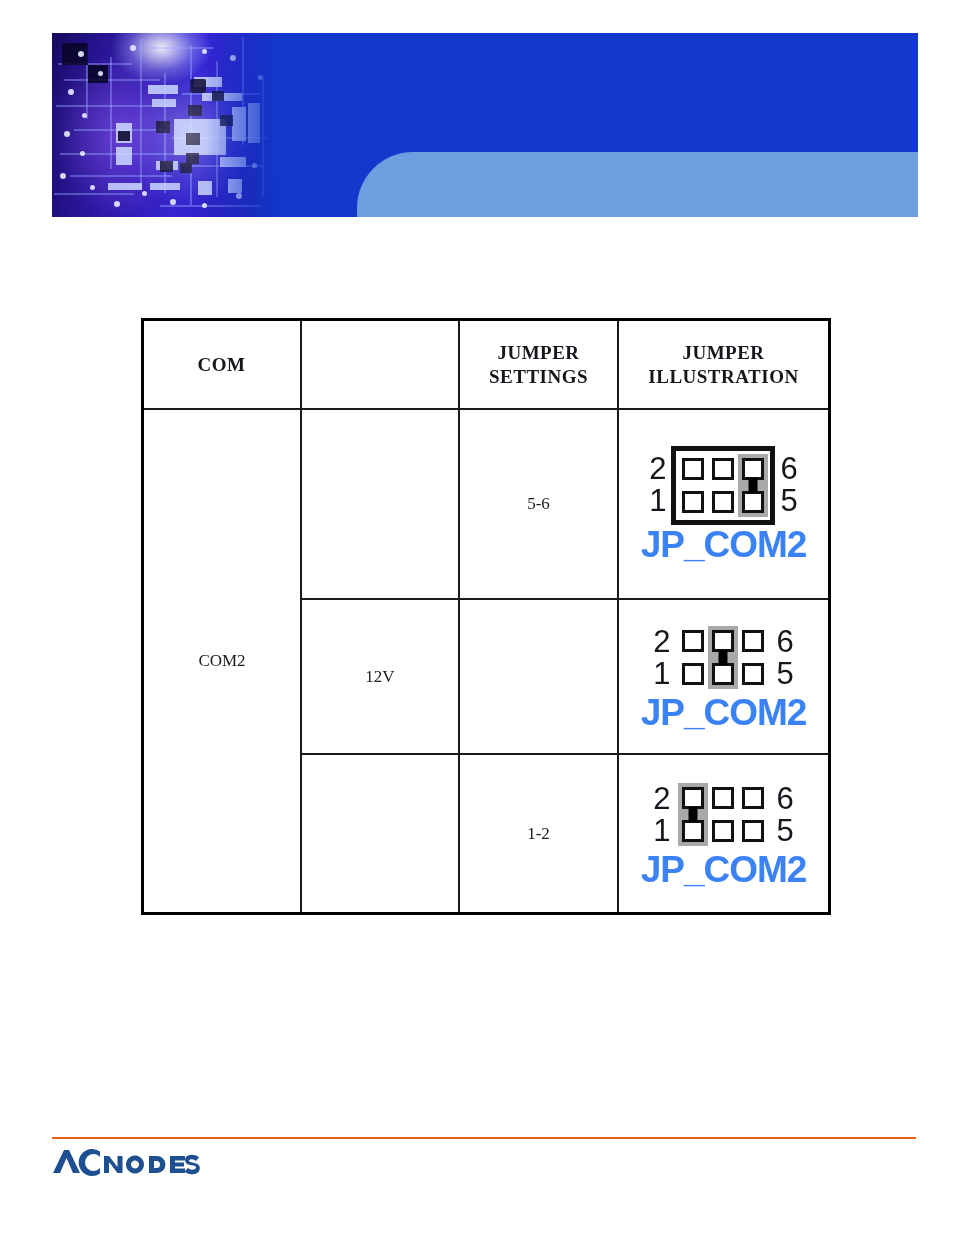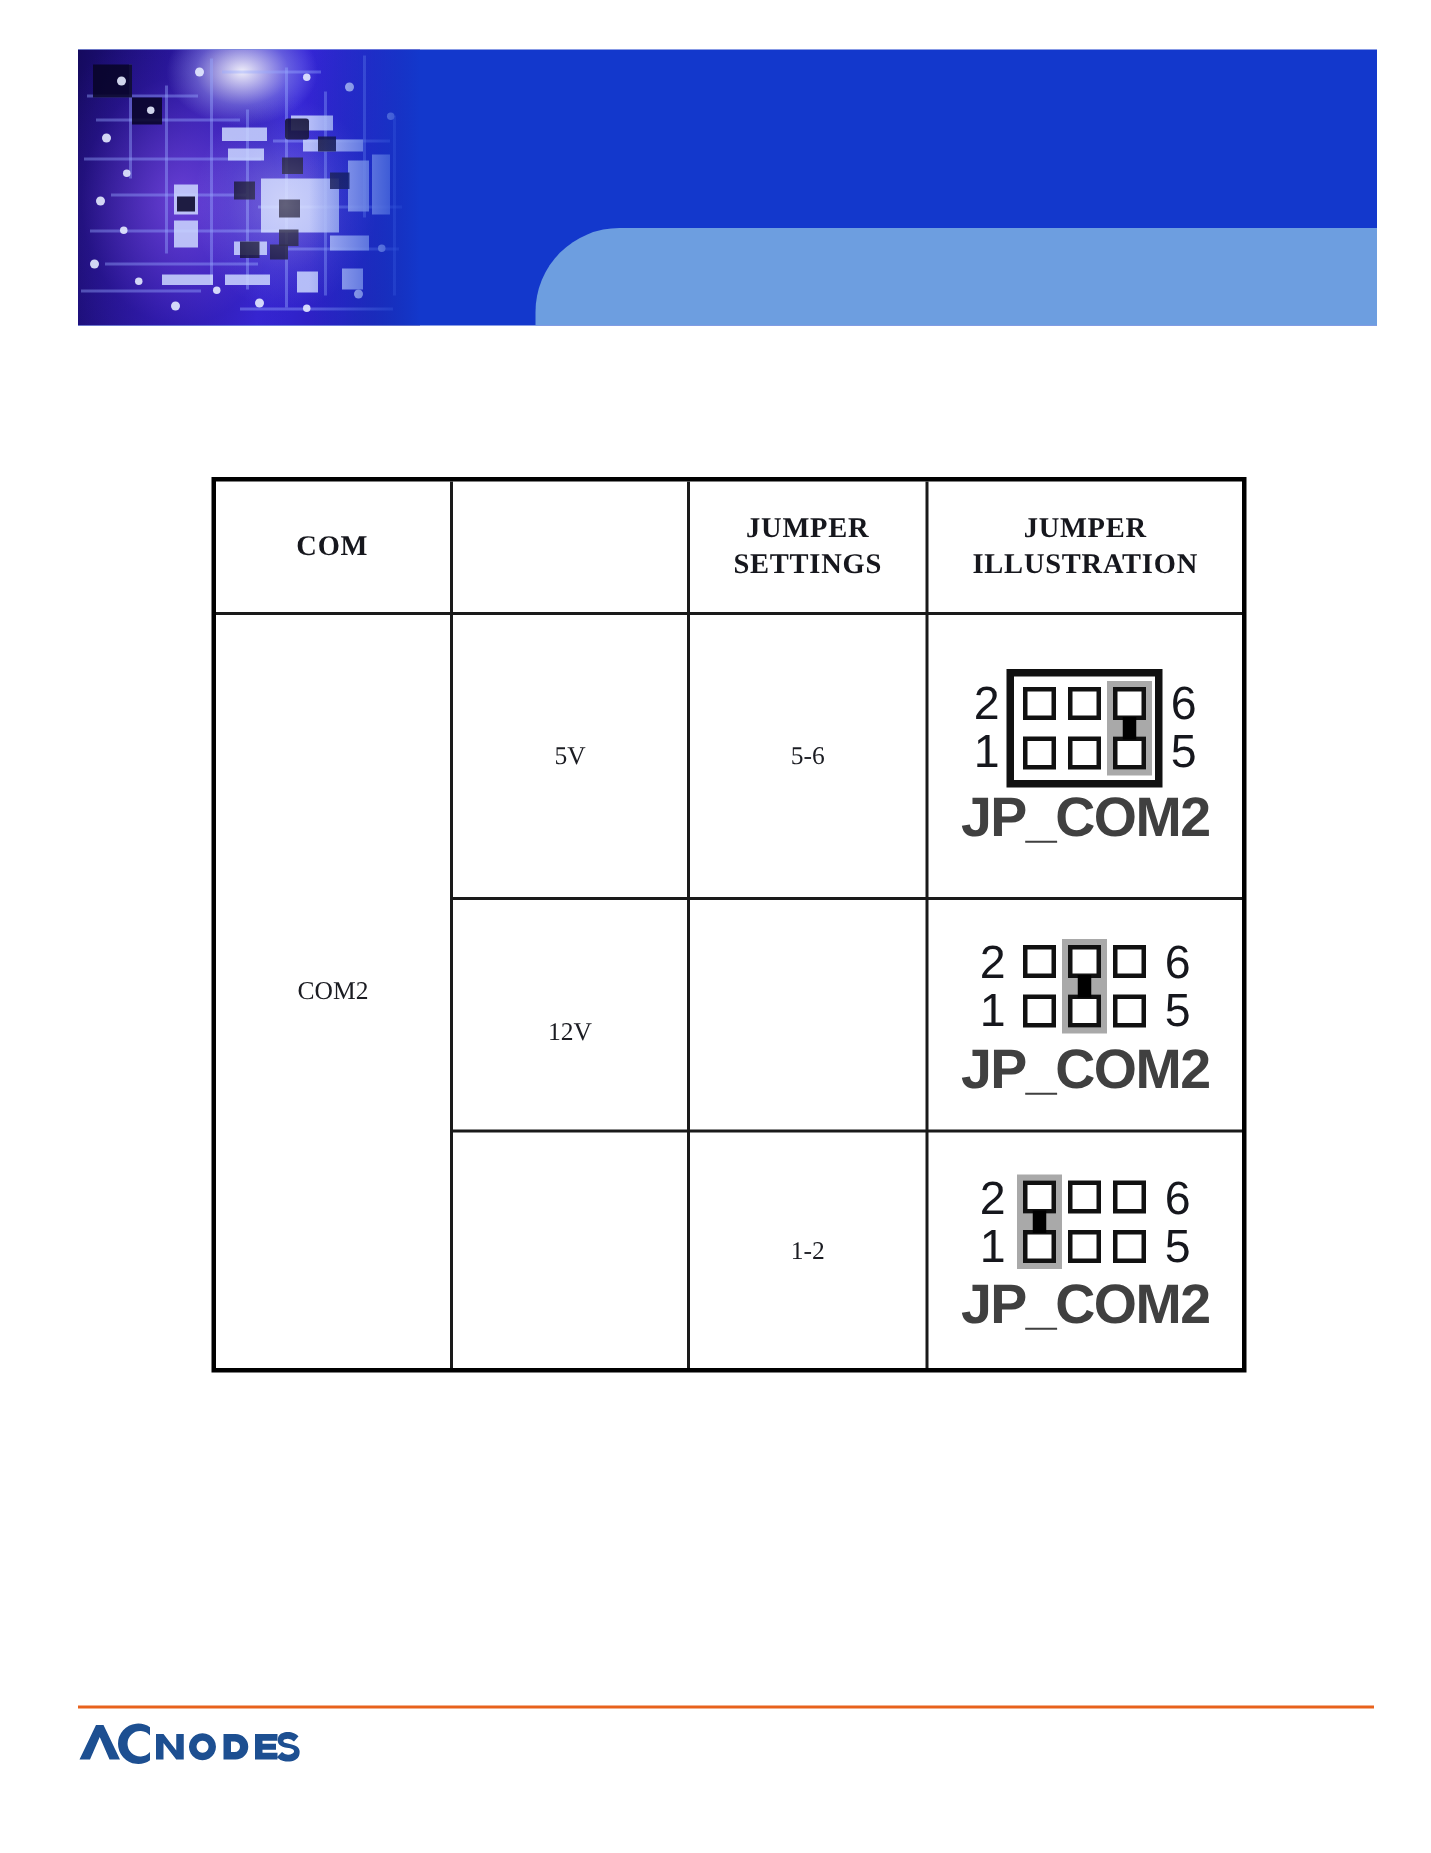--- a/index.html
+++ b/index.html
@@ -139,21 +139,21 @@
   .hdr-set   { left: 316px; top: 0px; width: 157px; height: 87px; }
   .hdr-ill   { left: 475px; top: 0px; width: 209px; height: 87px; }
 
   .body-text {
     font-family: "Liberation Serif", serif;
     font-size: 17px;
     color: #1b1c22;
   }
   .cell-com  { left: 0px;   top: 89px;  width: 156px; height: 502px; }
   .cell-sel-1 { left: 158px; top: 89px;  width: 156px; height: 188px; }
-  .cell-sel-2 { left: 158px; top: 290px; width: 156px; height: 153px; }
+  .cell-sel-2 { left: 158px; top: 279px; width: 156px; height: 153px; }
   .cell-sel-3 { left: 158px; top: 434px; width: 156px; height: 157px; }
   .cell-set-1 { left: 316px; top: 89px;  width: 157px; height: 188px; }
   .cell-set-2 { left: 316px; top: 279px; width: 157px; height: 153px; }
   .cell-set-3 { left: 316px; top: 434px; width: 157px; height: 157px; }
 
   .cell-ill-1 { left: 475px; top: 89px;  width: 209px; height: 188px; }
   .cell-ill-2 { left: 475px; top: 279px; width: 209px; height: 153px; }
   .cell-ill-3 { left: 475px; top: 434px; width: 209px; height: 157px; }
 
   
@@ -221,21 +221,21 @@
     top: -2px;
     width: 9px;
     height: 15px;
     background: #000;
   }
   .jp-label {
     font-family: "Liberation Sans", sans-serif;
     font-weight: bold;
     font-size: 37px;
     letter-spacing: -1px;
-    color: #404040;
+    color: #3b82f6;
     margin-top: 1px;
     line-height: 1;
   }
 
   
   .footer-rule {
     position: absolute;
     left: 52px;
     top: 1137px;
     width: 864px;
@@ -356,23 +356,20 @@
       <span>
         <span>JUMPER</span><br>
         <span>ILLUSTRATION</span>
       </span>
     </div>
 
     <div class="cell body-text cell-com">
       <span>COM2</span>
     </div>
 
-    <div class="cell body-text cell-sel-1">
-      <span>5V</span>
-    </div>
     <div class="cell body-text cell-set-1">
       <span>5-6</span>
     </div>
     <div class="cell cell-ill-1">
       <div class="jumper-fig">
         <div class="jumper-block">
           <div class="side-nums left">
             <span>2</span>
             <span>1</span>
           </div>

